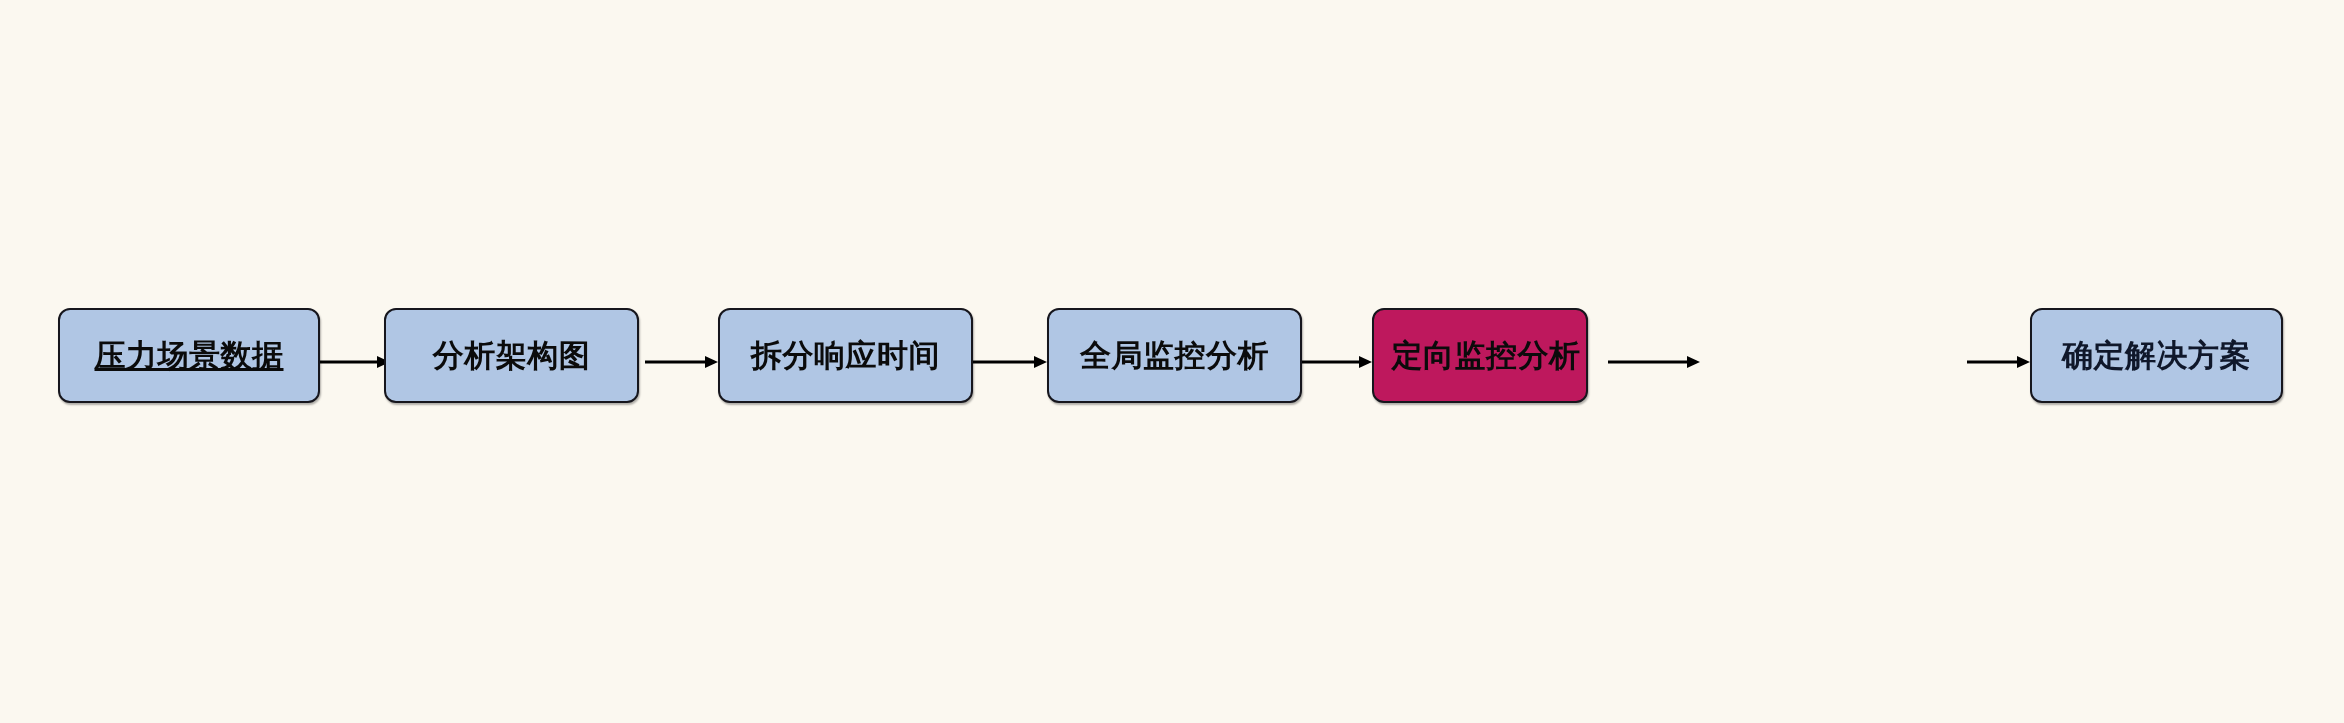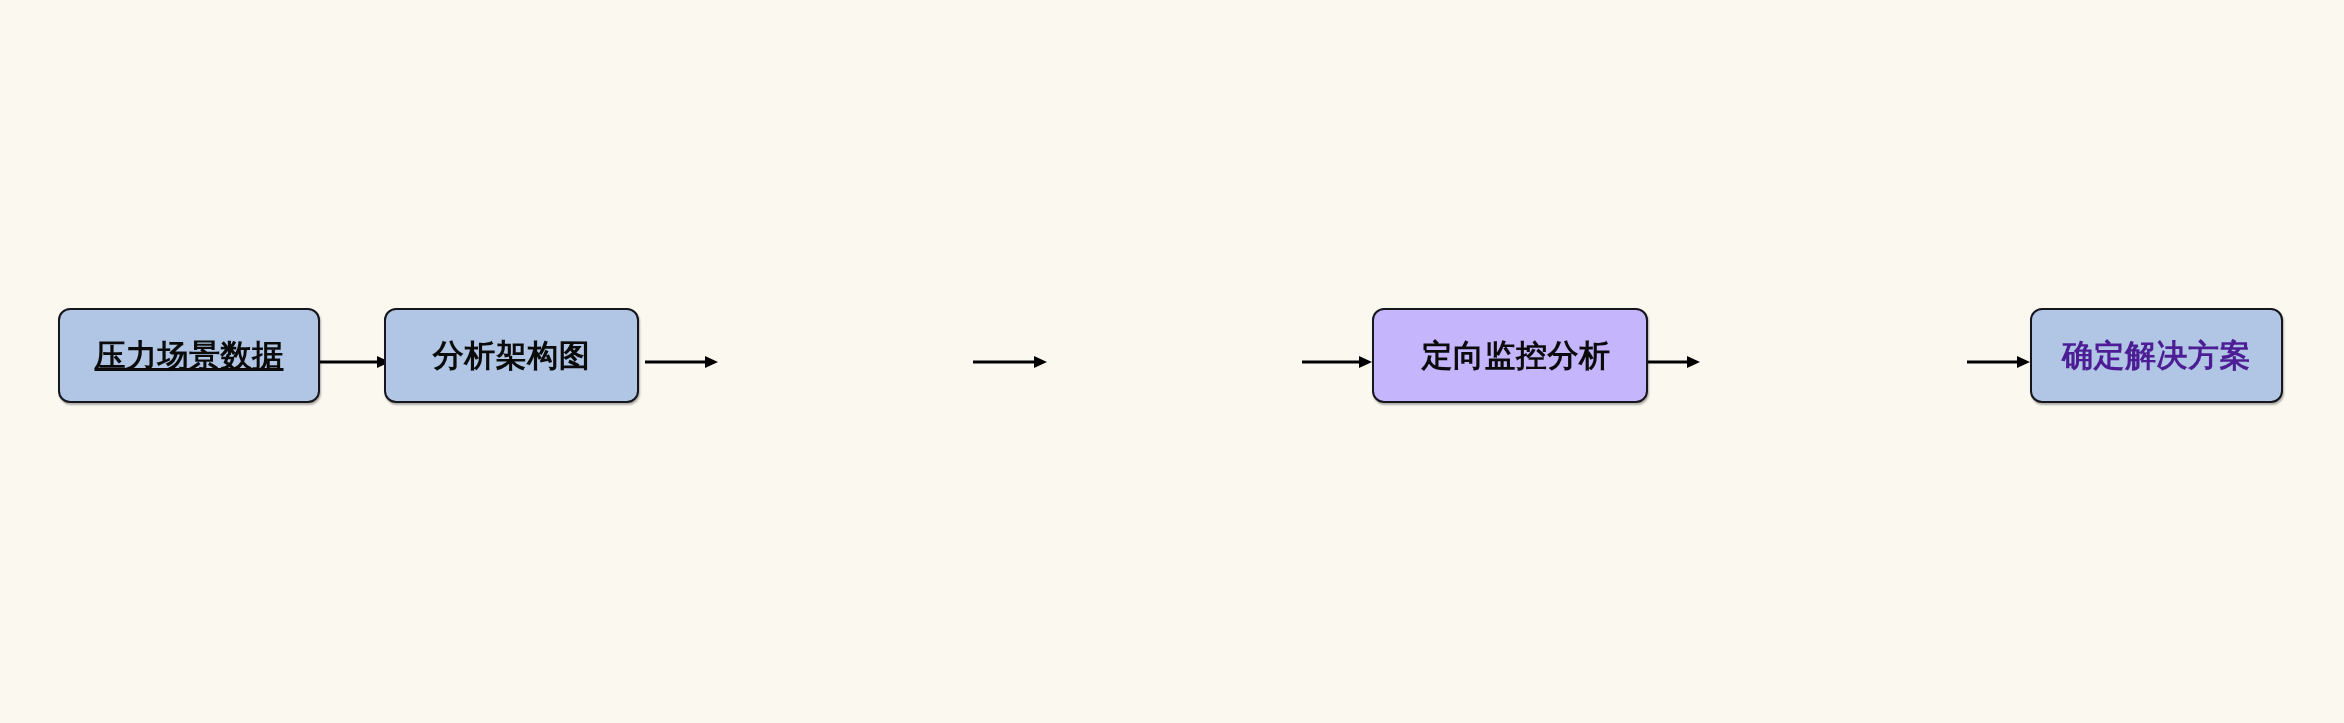--- a/index.html
+++ b/index.html
@@ -99,20 +99,26 @@
           <line x1="0" y1="7" x2="51" y2="7" stroke="#000000" stroke-width="3"></line>
           <polygon points="50,1 63,7 50,13" fill="#000000"></polygon>
         </svg>
       </div>
       <div class="node" style="left: 58px; width: 262px; background: rgb(176, 198, 228); border-color: rgb(22, 22, 29);">
         <span class="node-label" style="color: rgb(11, 11, 11); text-decoration: underline;">压力场景数据</span>
       </div>
       <div class="node" style="left: 384px; width: 255px; background: rgb(176, 198, 228); border-color: rgb(22, 22, 29);">
         <span class="node-label" style="color: rgb(11, 11, 11);">分析架构图</span>
       </div>
-      <div class="node" style="left: 1372px; width: 276px; background: #c4b5fd; border-color: rgb(22, 22, 29); padding-left: 12px;">
+      <div class="node" style="left: 718px; width: 255px; background: rgb(176, 198, 228); border-color: rgb(22, 22, 29);">
+        <span class="node-label" style="color: rgb(11, 11, 11);">拆分响应时间</span>
+      </div>
+      <div class="node" style="left: 1047px; width: 255px; background: rgb(176, 198, 228); border-color: rgb(22, 22, 29);">
+        <span class="node-label" style="color: rgb(11, 11, 11);">全局监控分析</span>
+      </div>
+      <div class="node" style="left: 1372px; width: 216px; background: #be185d; border-color: rgb(22, 22, 29); padding-left: 12px;">
         <span class="node-label" style="color: rgb(11, 11, 11);">定向监控分析</span>
       </div>
       <div class="node" style="left: 2030px; width: 253px; background: rgb(176, 198, 228); border-color: rgb(22, 22, 29);">
-        <span class="node-label" style="color: #4c1d95;">确定解决方案</span>
+        <span class="node-label" style="color: #0f172a;">确定解决方案</span>
       </div>
     </div>
 </div>
 
 </body></html>

